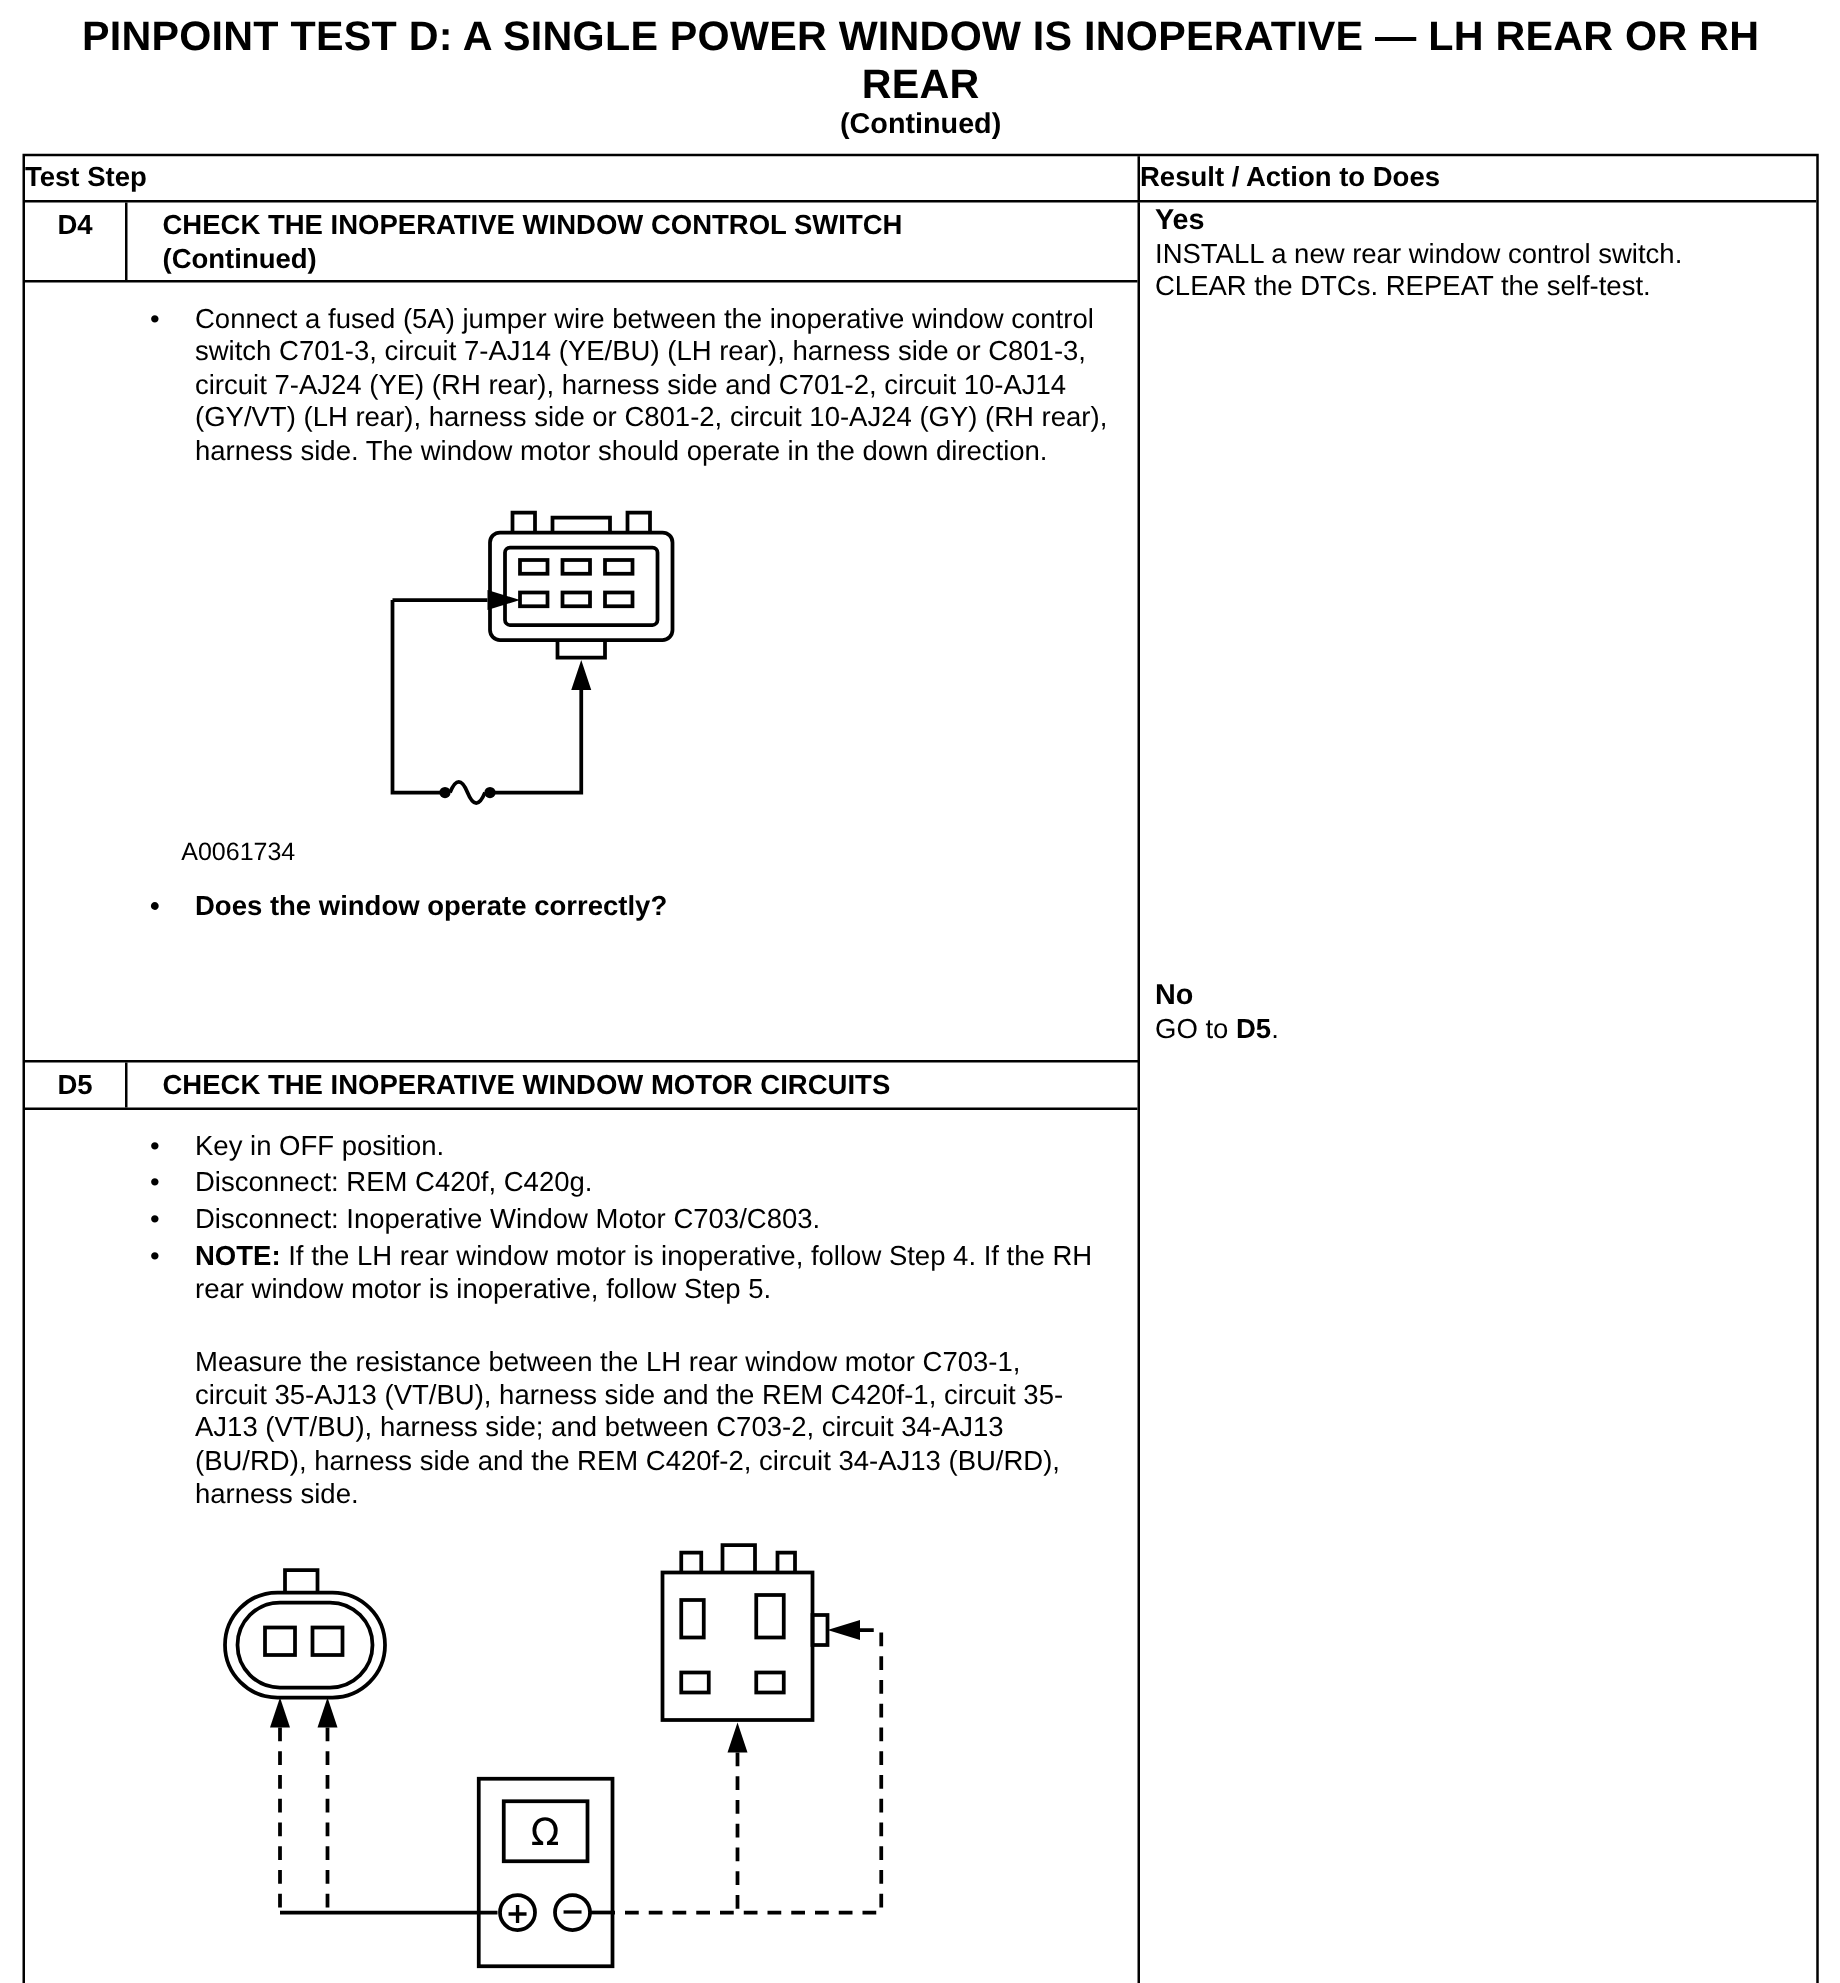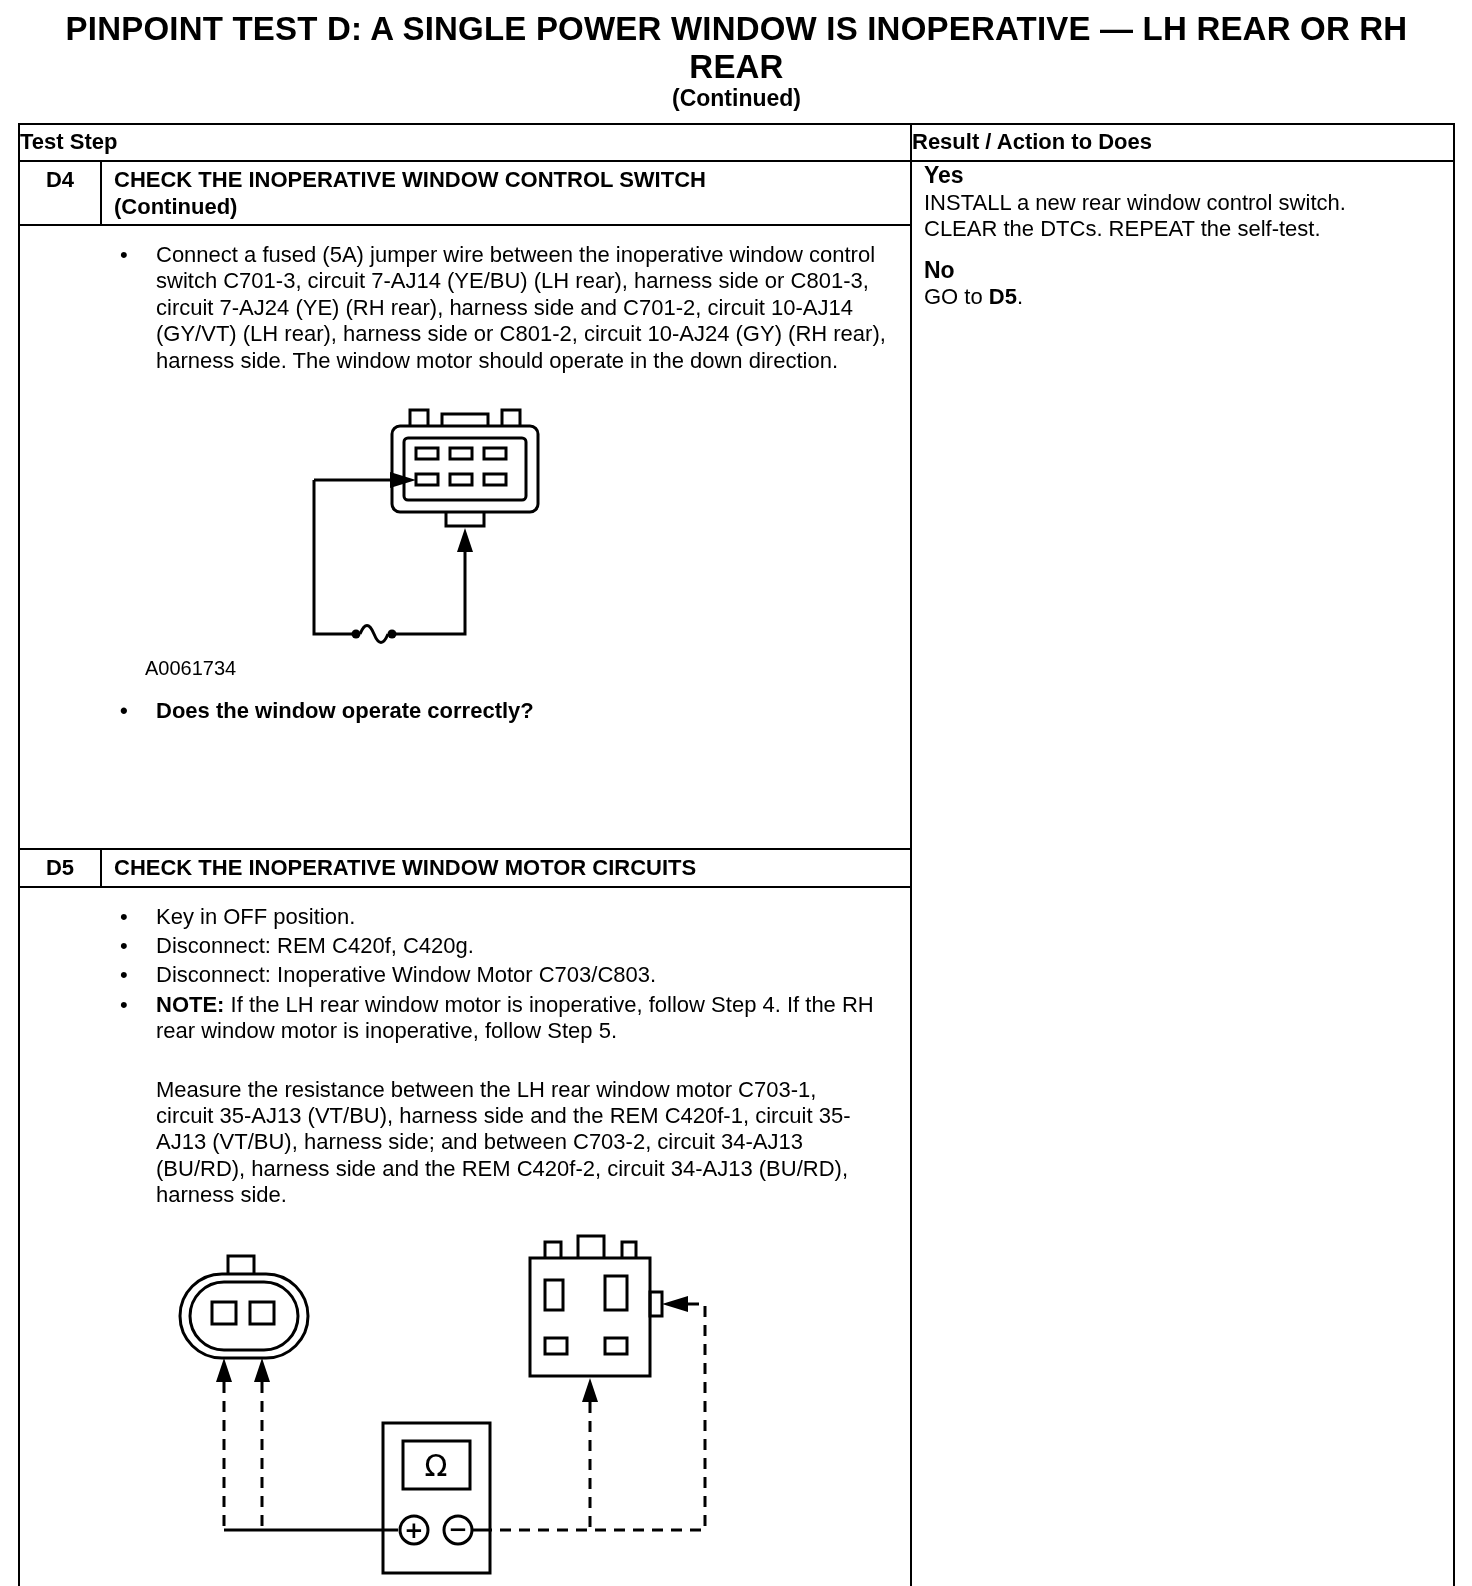--- a/index.html
+++ b/index.html
@@ -4,35 +4,35 @@
 <style>
   html,body{margin:0;padding:0;background:#fff;color:#000;font-family:"Liberation Sans",sans-serif;}
   .page{width:1472px;min-height:1586px;box-sizing:border-box;padding:10px 17px 0 18px;position:relative;}
   .title{ text-align:center;font-weight:bold;font-size:33px;line-height:1.15;letter-spacing:.2px;}
   .subtitle{text-align:center;font-weight:bold;font-size:23px;line-height:1.1;}
   .tbl{margin-top:12px;border:2px solid #000;display:grid;grid-template-columns:892px 1fr;}
   .hcell{font-weight:bold;font-size:22px;padding:4px 0 5px 0;border-bottom:2px solid #000;}
   .hcell.left{border-right:2px solid #000;}
   .lcell{border-right:2px solid #000;}
   .lcell.d5{border-top:2px solid #000;}
-  .sec-header{display:flex;border-bottom:2px solid #000;font-weight:bold;font-size:22px;line-height:1.2;}
+  .sec-header{display:flex;border-bottom:2px solid #000;font-weight:bold;font-size:22px;line-height:1.2;gap:16px;}
   .sec-id{width:80px;flex:0 0 80px;border-right:2px solid #000;display:flex;justify-content:center;padding-top:5px;padding-bottom:4px;}
   .sec-title{padding:5px 10px 4px 12px;flex:1;}
   .body{padding:16px 8px 10px 0;font-size:22px;line-height:1.2;}
   .d4-left-cell{min-height:686px;box-sizing:border-box;}
   .bullet{display:flex;margin-left:100px;margin-bottom:3px;}
   .bullet .dot{width:36px;flex:0 0 36px;}
   .bullet .txt{flex:1;max-width:742px;}
   .bullet.bold .txt{font-weight:bold;}
   .para{margin-left:136px;max-width:700px;margin-top:32px;}
-  .figlabel{margin-left:125px;font-size:20px;}
+  .figlabel{margin-left:125px;font-size:20px;margin-top:14px;}
   .question{margin-top:18px;}
   .diagram1{display:block;margin-left:272px;margin-top:30px;}
   .diagram2{display:block;margin-left:140px;margin-top:22px;}
-  .rcell{display:flex;flex-direction:column;justify-content:flex-start;box-sizing:border-box;padding:0 80px 12px 12px;font-size:22px;line-height:1.2;}
+  .rcell{display:flex;flex-direction:column;justify-content:space-between;box-sizing:border-box;padding:0 80px 12px 12px;font-size:22px;line-height:1.2;}
   .res-label{font-weight:bold;font-size:23px;}
   .res-yes{margin-bottom:14px;}
   .bold{font-weight:bold;}
   svg{overflow:visible;}
   .meter-sym{font-size:30px;}
   .term-sym{font-size:23px;font-weight:bold;}
 </style>
 </head>
 <body>
 

